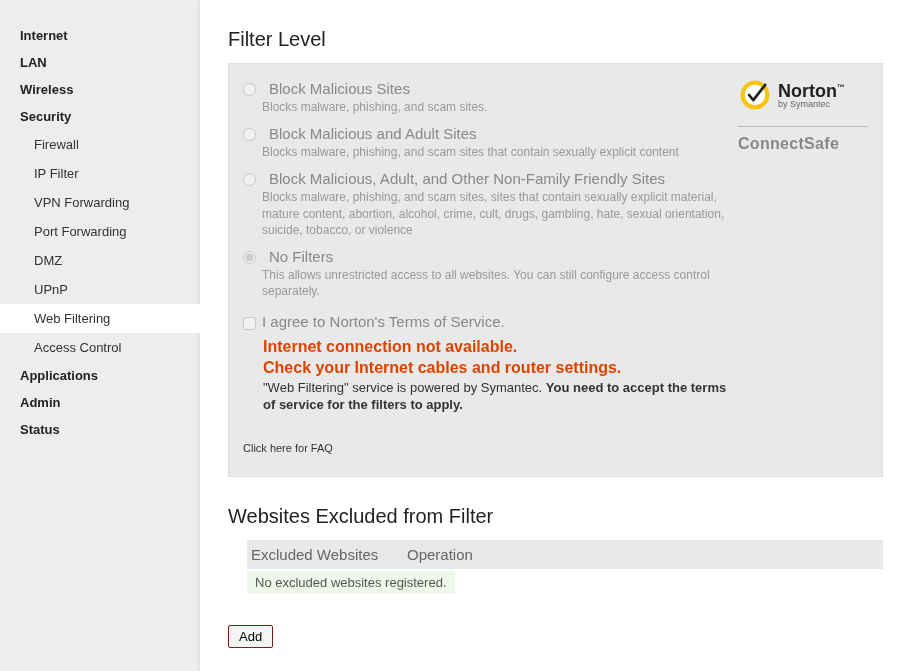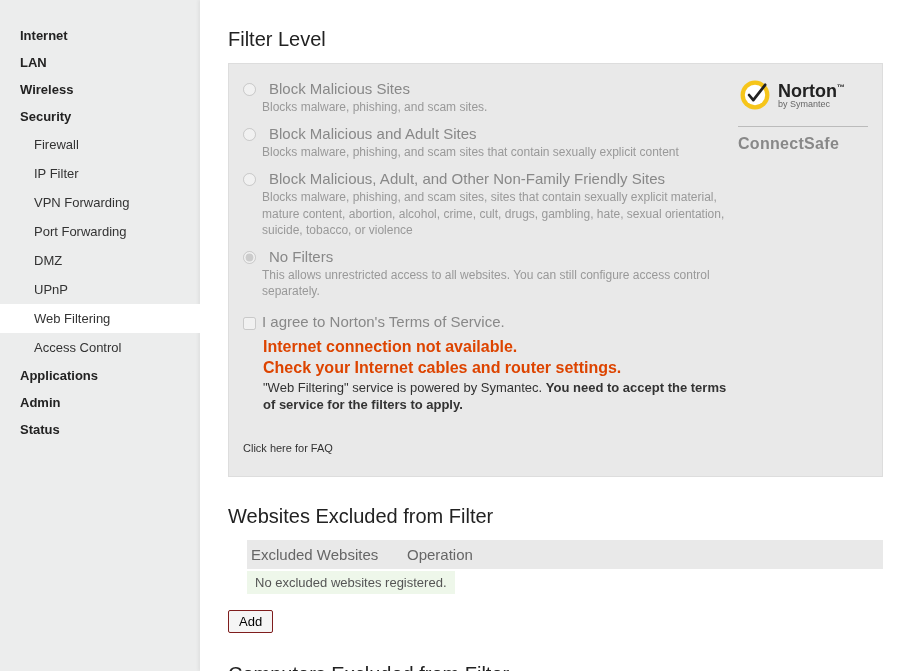--- a/index.html
+++ b/index.html
@@ -26,21 +26,21 @@
 .radio-row input[type=radio] { margin-top: 3px; }
 .radio-title { color: #888; font-size: 15px; font-weight: normal; }
 .radio-desc { color: #999; font-size: 12px; margin-left: 19px; line-height: 1.35; }
 .agree-row { margin-top: 14px; }
 .agree-row label { display: inline-flex; align-items: flex-end; gap: 6px; color: #888; font-size: 15px; cursor: not-allowed; }
 .msg-block { margin-left: 20px; margin-top: 4px; }
 .err { color: #d40; font-weight: bold; font-size: 16px; line-height: 1.3; }
 .powered { color: #333; font-size: 13px; line-height: 1.35; }
 .powered strong { font-weight: bold; }
 .faq { display: block; margin-top: 28px; margin-bottom: 4px; color: #333; font-size: 11px; cursor: pointer; }
-.exclude-table { margin-bottom: 8px; padding-left: 19px; }
+.exclude-table { margin-bottom: 23px; padding-left: 19px; }
 .exclude-table .hdr { background: #e9e9e9; padding: 6px 4px; display: flex; gap: 10px; color: #666; font-size: 15px; }
 .exclude-table .hdr .col1 { width: 146px; }
 .exclude-table .hdr .col2 { flex: 1; }
 .exclude-table .empty { background: #eef7ea; padding: 4px 8px; color: #555; font-size: 13px; display: inline-block; margin-top: 2px; }
 .add-btn { margin-top: 8px; padding: 3px 10px; font-size: 13px; background: #f5f5f5; border: 1px solid #7f1d1d; border-radius: 2px; cursor: pointer; }
 .section-gap { height: 30px; }
 </style>
 </head>
 <body>
 

